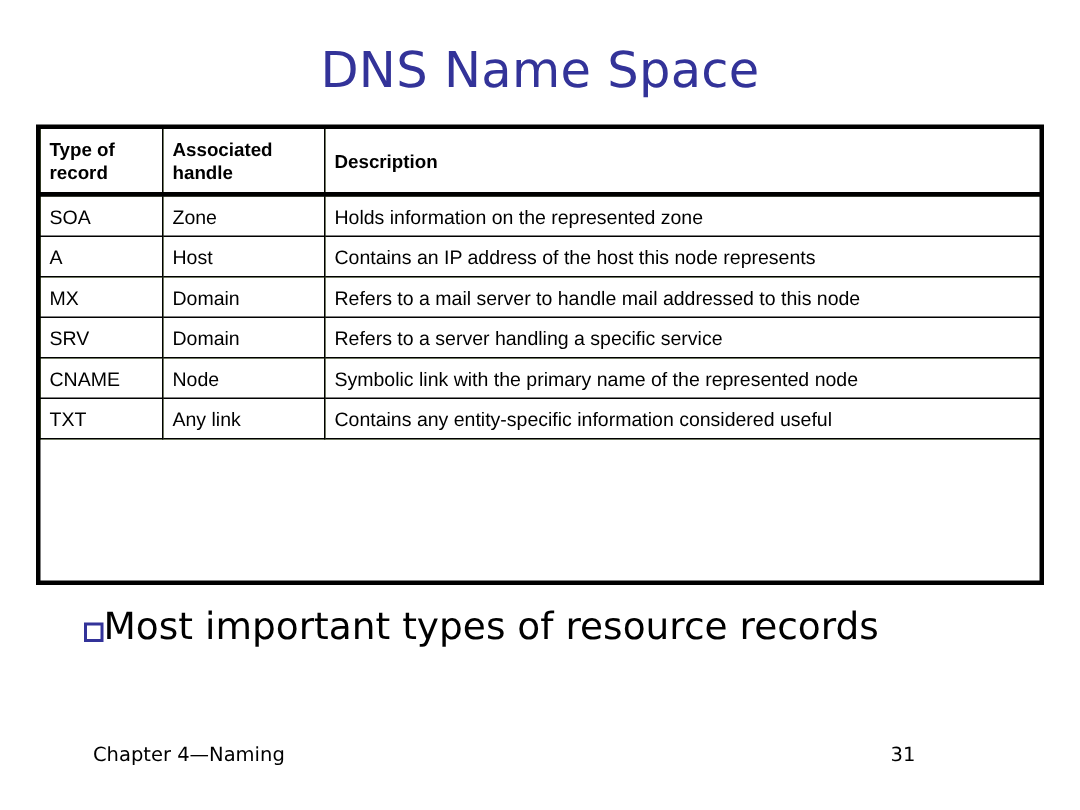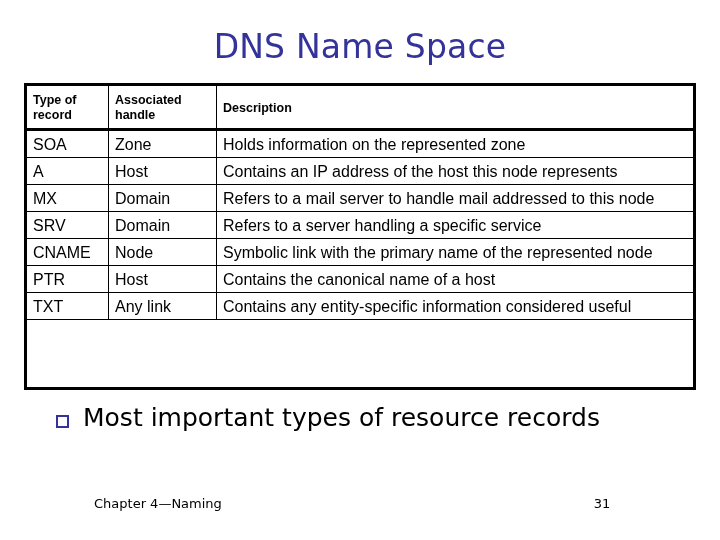--- a/index.html
+++ b/index.html
@@ -47,21 +47,21 @@
     border-collapse: collapse;
     table-layout: fixed;
     background: #84cc16;
   }
   .rr-table td, .rr-table th {
     border: 1px solid #000000;
     padding: 0 6px;
     text-align: left;
     vertical-align: middle;
     font-family: "Liberation Sans", sans-serif;
-    font-size: 16px;
+    font-size: 13px;
     line-height: 15px;
     color: #000000;
     background: #ffffff;
   }
   .rr-table th {
     font-weight: bold;
     font-size: 12.5px;
     padding-top: 6px;
     padding-bottom: 6px;
     height: 32px;
@@ -96,21 +96,20 @@
     pointer-events: none;
   }
 
   
   .bullet-row {
     position: absolute;
     left: 56px;
     top: 402px;
     display: flex;
     align-items: center;
-    gap: 14px;
   }
   .bullet-box {
     width: 13px;
     height: 13px;
     border: 2.5px solid #333399;
     box-sizing: border-box;
     flex: 0 0 auto;
     margin-top: 6px;
   }
   .bullet-text {
@@ -124,21 +123,20 @@
   
   .footer-left {
     position: absolute;
     left: 62px;
     top: 495px;
     font-family: "DejaVu Sans", sans-serif;
     font-size: 13px;
     line-height: 18px;
     color: #000000;
     white-space: nowrap;
-    margin-left: 32px;
   }
   .footer-right {
     position: absolute;
     left: 572px;
     top: 495px;
     width: 60px;
     text-align: center;
     font-family: "DejaVu Sans", sans-serif;
     font-size: 13px;
     line-height: 18px;
@@ -185,25 +183,20 @@
         <td>SRV</td>
         <td>Domain</td>
         <td>Refers to a server handling a specific service</td>
       </tr>
       <tr>
         <td>CNAME</td>
         <td>Node</td>
         <td>Symbolic link with the primary name of the represented node</td>
       </tr>
       <tr>
-        <td>PTR</td>
-        <td>Host</td>
-        <td>Contains the canonical name of a host</td>
-      </tr>
-      <tr>
         <td>TXT</td>
         <td>Any link</td>
         <td>Contains any entity-specific information considered useful</td>
       </tr>
     </tbody>
   </table>
 
   <div class="table-frame"></div>
   <div class="header-rule"></div>
 

